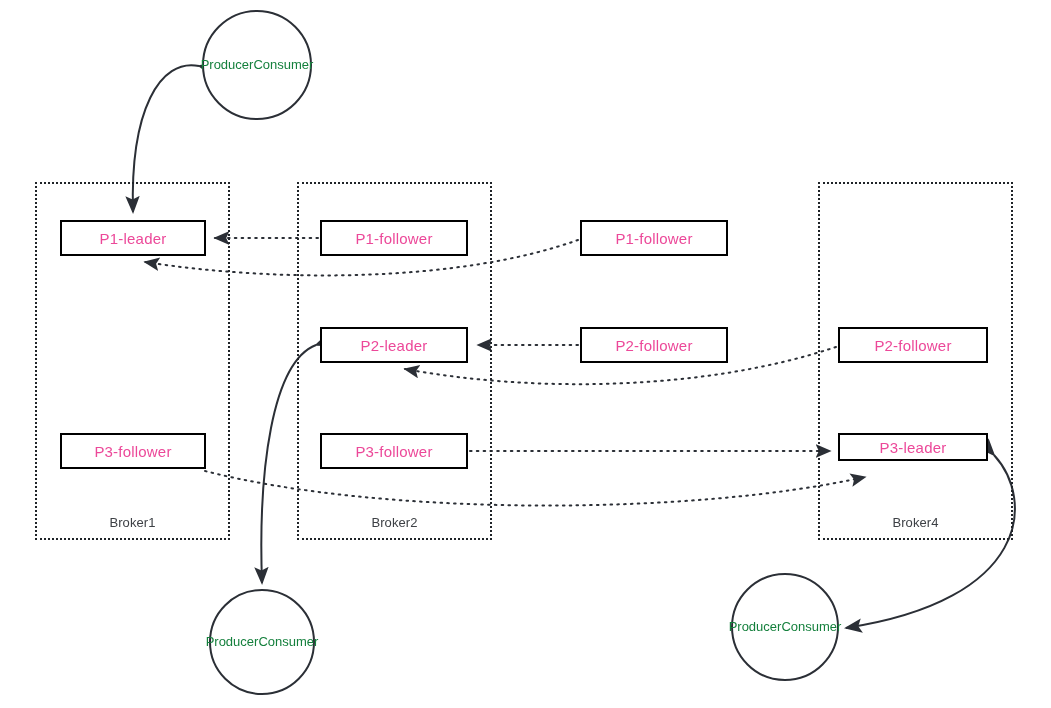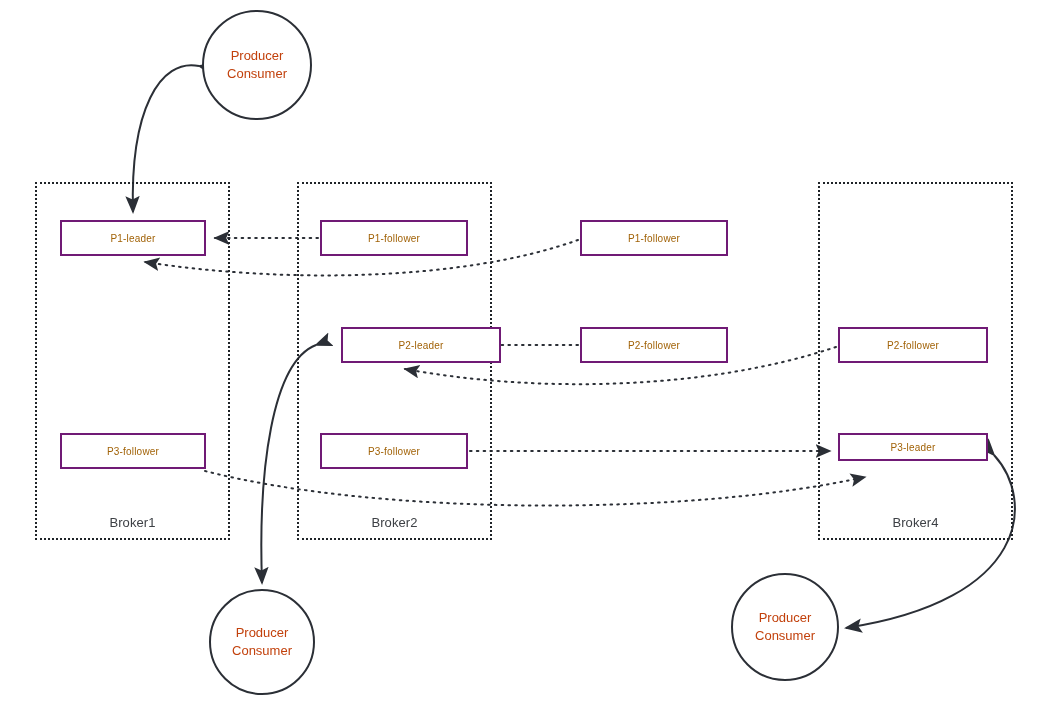--- a/index.html
+++ b/index.html
@@ -35,43 +35,43 @@
     left: 0;
     right: 0;
     bottom: 8px;
     text-align: center;
     font-size: 13px;
     color: #3d4045;
     letter-spacing: .1px;
   }
   .node {
     position: absolute;
-    border: 2px solid #701a75;
+    border: 2px solid #000000;
     background: #ffffff;
     box-sizing: border-box;
     display: flex;
     align-items: center;
     justify-content: center;
-    font-size: 10px;
-    color: #a16207;
+    font-size: 15px;
+    color: #ec4899;
     letter-spacing: .2px;
   }
   .client {
     position: absolute;
     border: 2px solid #2b2f36;
     border-radius: 50%;
     background: #ffffff;
     box-sizing: border-box;
     display: flex;
-    flex-direction: column;
+    flex-direction: row;
     align-items: center;
     justify-content: center;
     font-size: 13px;
     line-height: 1.35;
-    color: #c2410c;
+    color: #15803d;
     text-align: center;
   }
   .client span { display: block; }
 </style>
 </head>
 <body>
 
 <div id="canvas">
 
   <svg id="edges" viewBox="0 0 1051 708" xmlns="http://www.w3.org/2000/svg">
@@ -112,21 +112,21 @@
   <div class="node" style="left:60px;top:433px;width:146px;height:36px;">
     <span>P3-follower</span>
   </div>
 
   <div class="broker" style="left:297px;top:182px;width:195px;height:358px;">
     <div class="broker-label">Broker2</div>
   </div>
   <div class="node" style="left:320px;top:220px;width:148px;height:36px;">
     <span>P1-follower</span>
   </div>
-  <div class="node" style="left:320px;top:327px;width:160px;height:36px;margin-left:21px;">
+  <div class="node" style="left:320px;top:327px;width:148px;height:36px;">
     <span>P2-leader</span>
   </div>
   <div class="node" style="left:320px;top:433px;width:148px;height:36px;">
     <span>P3-follower</span>
   </div>
 
   <div class="node" style="left:580px;top:220px;width:148px;height:36px;">
     <span>P1-follower</span>
   </div>
   <div class="node" style="left:580px;top:327px;width:148px;height:36px;">

